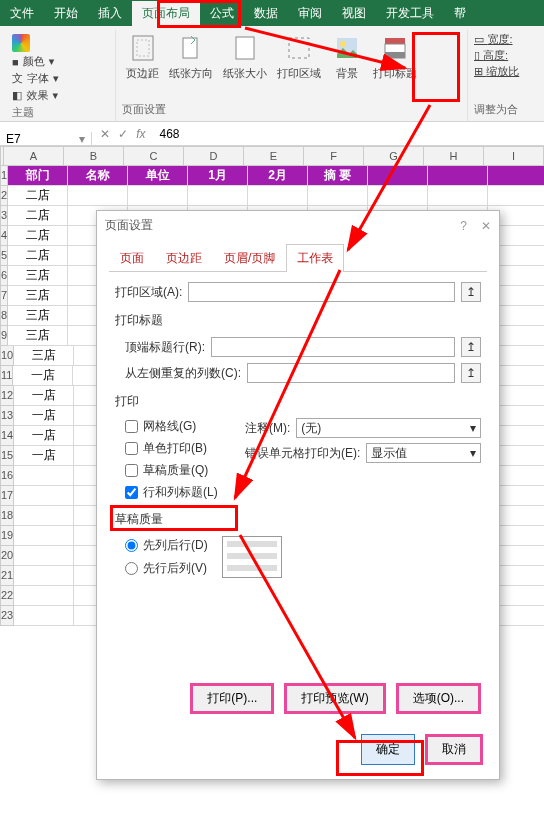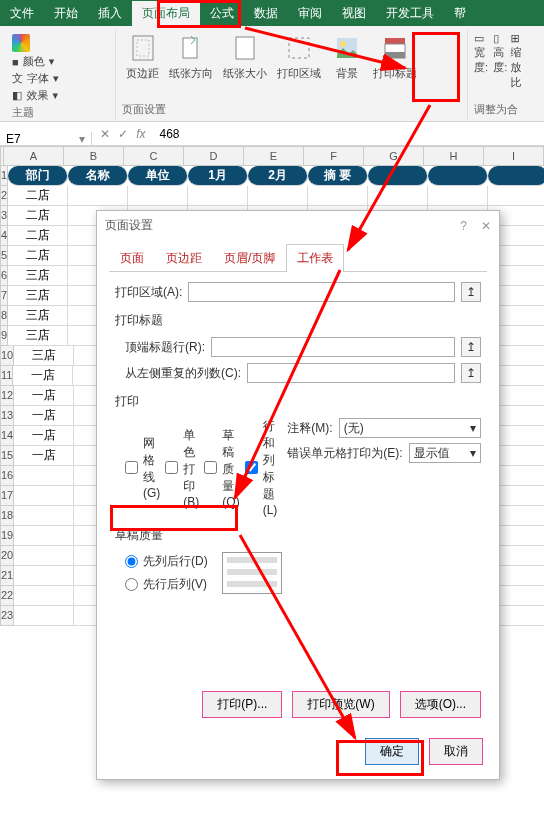--- a/index.html
+++ b/index.html
@@ -13,66 +13,66 @@
 
 .ribbon { background: #f3f3f3; border-bottom: 1px solid #d4d4d4; height: 96px; display: flex; padding: 4px 6px 0; }
 .ribbon-group { display: flex; flex-direction: column; justify-content: space-between; padding: 0 6px; border-right: 1px solid #e0e0e0; }
 .group-label { font-size: 11px; color: #666; padding: 2px 0 4px; }
 .theme-block { display: flex; flex-direction: column; gap: 2px; font-size: 11px; color: #444; padding-top: 4px;}
 .theme-block .tline { display:flex; align-items:center; gap:4px;}
 .swatch { width:18px; height:18px; background: conic-gradient(#e74c3c,#f39c12,#f1c40f,#2ecc71,#3498db,#9b59b6); border-radius:2px; display:inline-block;}
 .btn-big { display: flex; flex-direction: column; align-items: center; gap: 2px; padding: 2px 4px; font-size: 11px; color: #444; }
 .btn-big .bicon { width: 32px; height: 32px; display:flex; align-items:center; justify-content:center; }
 .page-setup-row { display:flex; gap: 2px; align-items:flex-start;}
-.mini-col { display:flex; flex-direction:row; gap:1px; font-size:11px; color:#444; padding-top:2px;}
+.mini-col { display:flex; flex-direction:column; gap:1px; font-size:11px; color:#444; padding-top:2px;text-decoration:underline;}
 
 
 svg { display:block; }
 
 
 .formula-bar { display:flex; align-items:center; height: 24px; border-bottom:1px solid #d4d4d4; }
 .name-box { width: 92px; border-right:1px solid #d4d4d4; padding: 0 6px; display:flex; align-items:center; justify-content:space-between;margin-top:10px;}
 .fb-mid { display:flex; align-items:center; gap:8px; padding:0 8px; color:#888;}
 .fb-input { flex:1; padding:0 6px; }
 
 
 .grid { position: relative; }
 .col-headers { display:flex; height:20px; }
 .corner { width:30px; border:1px solid #ccc; background:#f2f2f2;}
 .col-h { flex:0 0 60px; border:1px solid #ccc; border-left:none; background:#f2f2f2; text-align:center; line-height:19px; font-size:11px; color:#555;}
 .row { display:flex; height:20px;}
 .row-h { width:30px; border:1px solid #ccc; border-top:none; background:#f2f2f2; text-align:center; line-height:19px; font-size:11px; color:#555;}
 .cell { flex:0 0 60px; height:20px; border-right:1px solid #d9d9d9; border-bottom:1px solid #d9d9d9; text-align:center; line-height:19px; font-size:12px; background:#fff;}
-.header-row .cell { background:#0c4a6e; color:#fff; font-weight:bold;border-radius:10px; }
+.header-row .cell { background:#a21caf; color:#fff; font-weight:bold; }
 
 
 .dialog { position:absolute; left:96px; top:210px; width:404px; height:570px; background:#fff; border:1px solid #b8b8b8; box-shadow:3px 3px 10px rgba(0,0,0,0.3); display:flex; flex-direction:column; }
 .dlg-title { display:flex; justify-content:space-between; align-items:center; padding:6px 8px; font-size:12px; color:#555; }
 .dlg-title .tright { display:flex; gap:14px; color:#999;}
 .dlg-tabs { display:flex; border-bottom:1px solid #ccc; margin: 4px 12px 0;}
 .dlg-tab { padding:5px 10px; font-size:12px; border:1px solid transparent; border-bottom:none; color:#b91c1c; margin-bottom:-1px;}
 .dlg-tab.active { border-color:#ccc; background:#fff; }
 .dlg-body { padding: 10px 18px; flex:1; display:flex; flex-direction:column; gap:8px; font-size:12px; color:#333;}
 .field-row { display:flex; align-items:center; gap:6px;}
 .field-row label { white-space:nowrap; }
 .field-row input[type=text] { flex:1; height:20px; border:1px solid #a9a9a9; padding:0 4px;}
 .collapse-btn { width:20px; height:20px; border:1px solid #a9a9a9; display:flex; align-items:center; justify-content:center; background:#f4f4f4;}
 .section-label { margin-top:2px;}
 .indent { margin-left: 10px; display:flex; flex-direction:column; gap:6px;}
 .chk-row { display:flex; align-items:center; gap:5px;}
 .chk-row input[type=checkbox]{ width:13px; height:13px;}
 .two-col { display:flex; gap:10px;}
-.two-col .lcol { flex:0 0 110px; display:flex; gap:5px;}
+.two-col .lcol { flex:0 0 110px; display:flex; flex-direction:column; gap:5px;}
 .two-col .rcol { flex:1; display:flex; flex-direction:column; gap:5px;}
 .sel { flex:1; height:20px; border:1px solid #a9a9a9; background:#fff; padding:0 4px; display:flex; align-items:center; justify-content:space-between;}
 .radio-row{ display:flex; align-items:center; gap:5px;}
 .order-img { width:60px; height:42px; border:1px solid #999; background:#fff; position:relative; display:inline-block;}
 .order-img::before{ content:""; position:absolute; left:4px; top:4px; right:4px; bottom:4px; background: repeating-linear-gradient(#ddd,#ddd 6px,#fff 6px,#fff 12px);}
 .dlg-buttons { display:flex; justify-content:flex-end; gap:10px; padding: 10px 16px 14px;}
-.dlg-btn { padding:4px 14px; border:1px solid #ec4899; background:#f0f0f0; font-size:12px;}
+.dlg-btn { padding:4px 14px; border:3px solid #ec4899; background:#f0f0f0; font-size:12px;}
 .dlg-btn.primary { border:1px solid #3279c5; background:#e1eefa;}
 
 
 .annot { position:absolute; pointer-events:none; }
 .redbox { border:3px solid #ff0000; }
 </style>
 </head>
 <body>
 
 <div class="menu-tabs" id="menuTabs">

